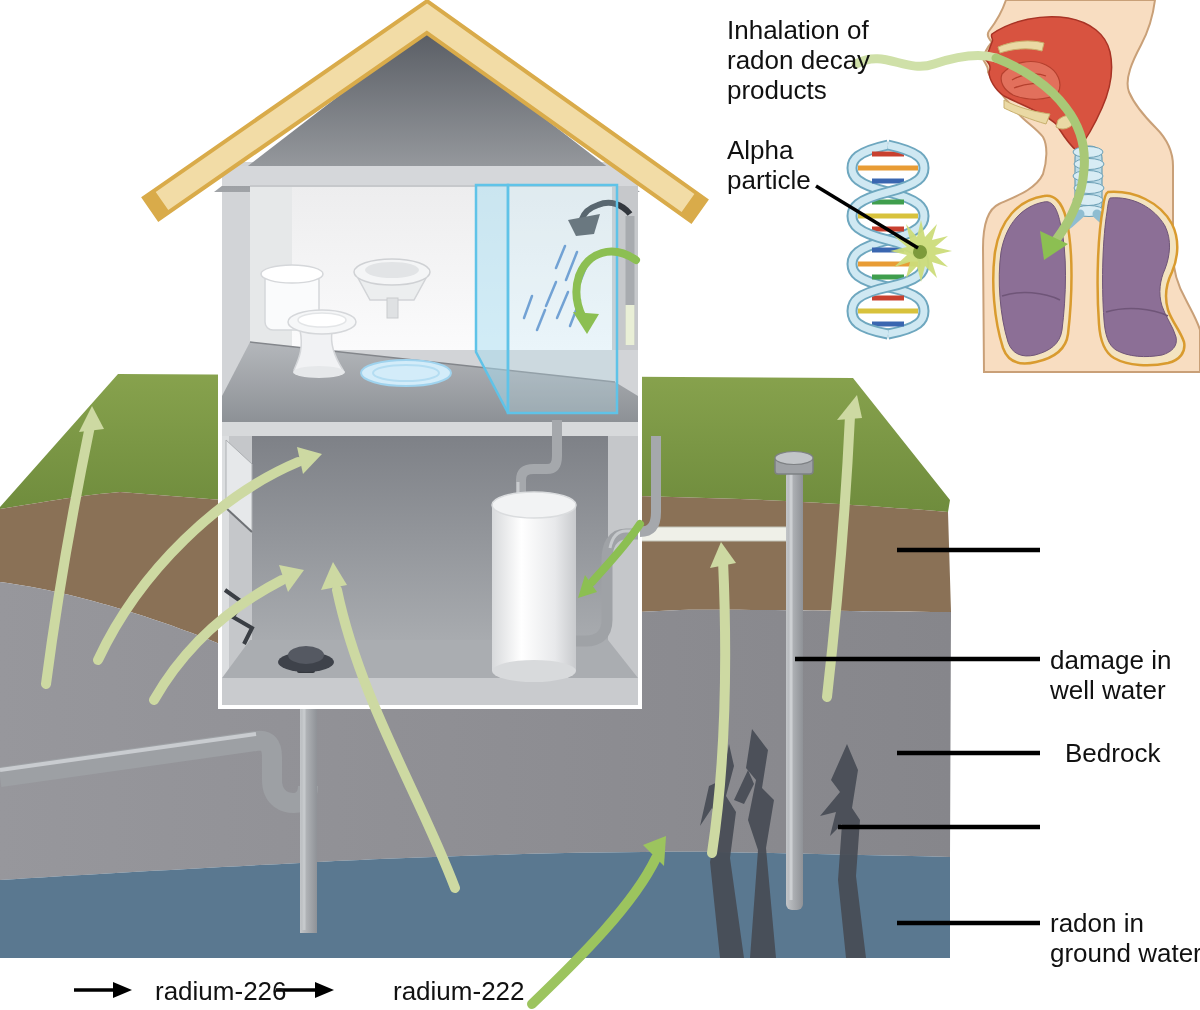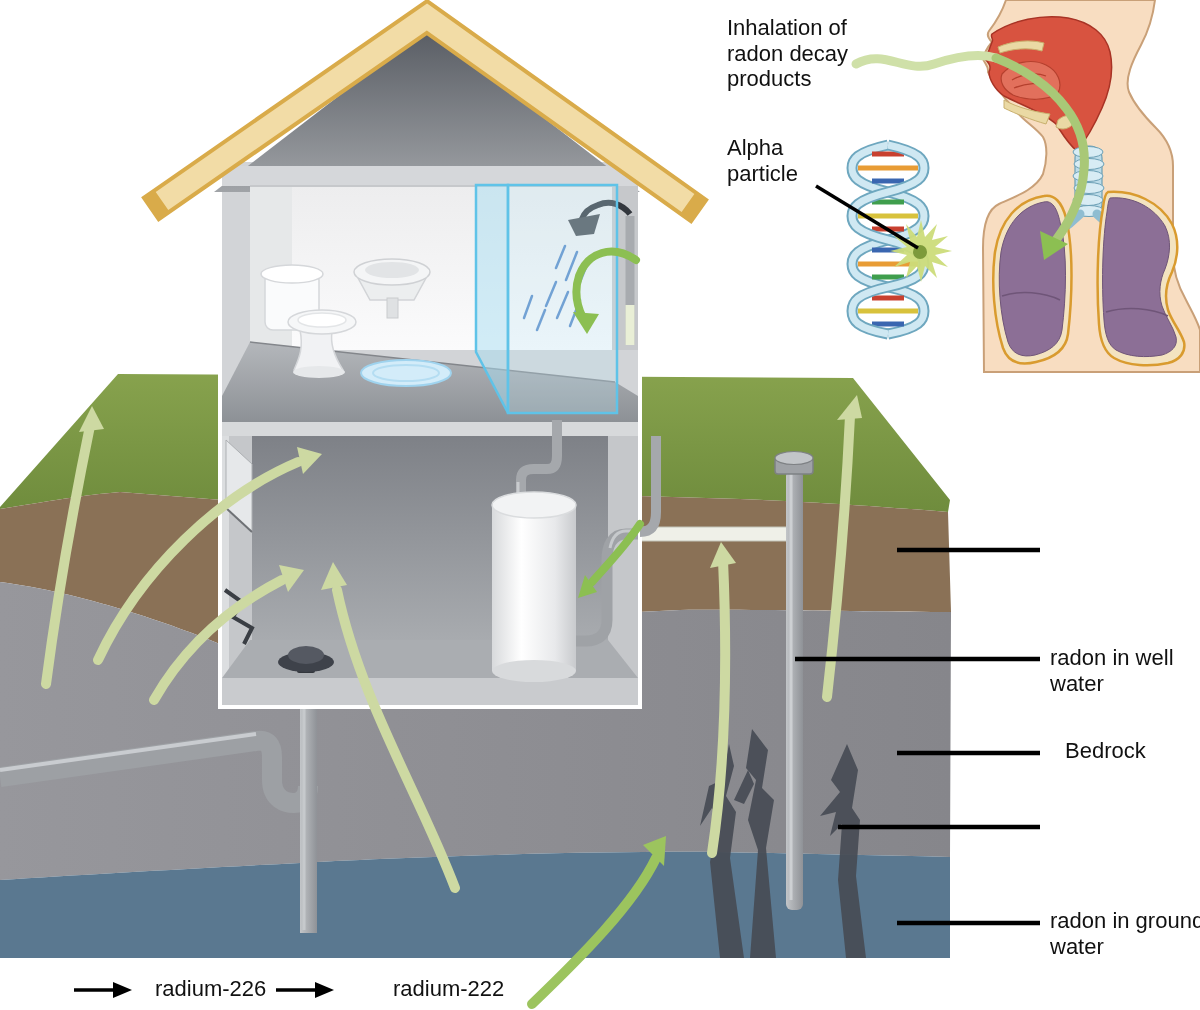--- a/index.html
+++ b/index.html
@@ -6,21 +6,21 @@
     --grass:#7c9a45; --soil:#8a7156; --bedrock:#8e8e93; --ground_water:#5a7890;
     --roof:#f2dca6; --roof_edge:#d9ab4a; --house_wall:#d2d4d7;
     --arrow_pale:#cdd9a2; --arrow_green:#8cbf52; --arrow_mid:#9cc45e;
     --skin:#f8ddc1; --lung:#8c6f96; --lung_outline:#d99b2f; --trachea:#cde6ef;
     --mouth:#d85340; --glass:#bee7f5; --star:#ccdc7a; --label_text:#111111;
   }
   html,body{margin:0;padding:0;background:#fff;}
   .stage{position:relative;width:1200px;height:1010px;background:#fff;overflow:hidden;
          font-family:"Liberation Sans", sans-serif;}
   .stage svg{position:absolute;left:0;top:0;}
-  .label{position:absolute;font-size:22px;line-height:1.16;color:var(--label_text);}
+  .label{position:absolute;font-size:26px;line-height:1.16;color:var(--label_text);}
   .lbl-inhalation{left:727px;top:15px;width:165px;}
   .lbl-alpha{left:727px;top:135px;width:110px;}
   .lbl-radiation{left:727px;top:223px;width:135px;}
   .lbl-soil{left:1050px;top:537px;width:115px;}
   .lbl-well{left:1050px;top:645px;width:132px;}
   .lbl-bedrock{left:1050px;top:738px;width:150px;margin-left:15px;}
   .lbl-fractured{left:1050px;top:812px;width:125px;}
   .lbl-groundwater{left:1050px;top:908px;width:160px;}
   .lbl-u238{left:4px;top:976px;white-space:nowrap;margin-top:36px;}
   .lbl-ra226{left:155px;top:976px;white-space:nowrap;}
@@ -300,20 +300,20 @@
     <line x1="74" y1="990" x2="116" y2="990"></line>
     <polygon points="132,990 113,982 113,998" fill="#000000" stroke="none"></polygon>
     <line x1="276" y1="990" x2="318" y2="990"></line>
     <polygon points="334,990 315,982 315,998" fill="#000000" stroke="none"></polygon>
   </g>
 </svg>
 
   <div class="label lbl-inhalation">Inhalation of radon decay products</div>
   <div class="label lbl-alpha">Alpha particle</div>
 
-  <div class="label lbl-well">radon in well water</div>
+  <div class="label lbl-well">damage in well water</div>
   <div class="label lbl-bedrock">Bedrock</div>
   <div class="label lbl-groundwater">radon in ground water</div>
 
   <div class="label lbl-u238">U-238</div>
   <div class="label lbl-ra226">radium-226</div>
   <div class="label lbl-ra222">radium-222</div>
 </div>
 
 </body></html>

